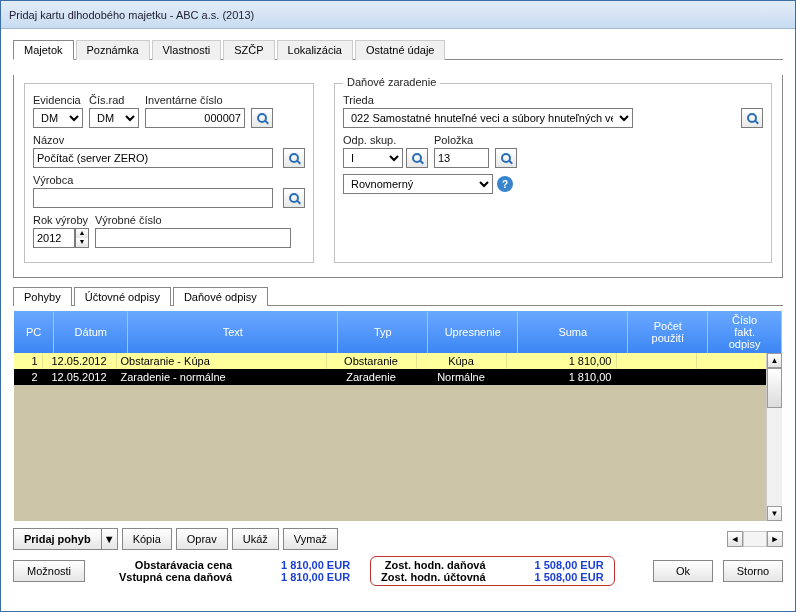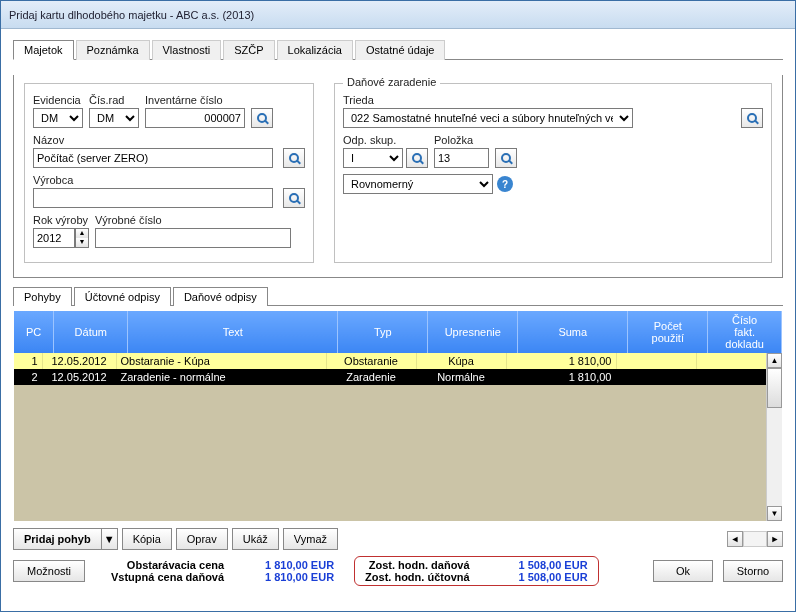--- a/index.html
+++ b/index.html
@@ -46,21 +46,21 @@
 
 .toolbar { display: flex; align-items: center; gap: 4px; margin-top: 4px; padding: 2px 0; }
 .btn { border: 1px solid #888; background: linear-gradient(#fff,#e6e6e6); padding: 2px 10px; cursor: pointer; height: 22px; display: inline-flex; align-items: center; }
 .btn.bold { font-weight: bold; }
 .dd { border: 1px solid #888; border-left: none; height: 22px; width: 16px; display: inline-flex; align-items: center; justify-content: center; background: linear-gradient(#fff,#e6e6e6); cursor: pointer; }
 .hscroll { margin-left: auto; display: flex; gap: 0; align-items: center; }
 .hscroll .sbtn { width: 16px; height: 16px; border: 1px solid #999; background: linear-gradient(#fff,#e4e4e4); font-size: 9px; display: inline-flex; align-items: center; justify-content: center; cursor: pointer; }
 .hscroll .strack { width: 24px; height: 16px; border: 1px solid #ccc; background: #f4f4f4; }
 
 .footer { display: flex; align-items: center; gap: 10px; margin-top: 4px; }
-.totals { display: grid; grid-template-columns: auto auto; column-gap: 10px; margin-left: 16px; }
+.totals { display: grid; grid-template-columns: auto auto; column-gap: 18px; margin-left: 24px; }
 .totals .lbl { text-align: right; color: #000; font-weight: bold; }
 .totals .val { color: #1a3fd6; font-weight: bold; text-align: right; width: 100px; }
 .zost-box { border: 1px solid #c03030; border-radius: 6px; padding: 2px 10px; display: grid; grid-template-columns: auto auto; column-gap: 18px; margin-left: 10px; }
 .zost-box .lbl { font-weight: bold; text-align: right; }
 .zost-box .val { color: #1a3fd6; font-weight: bold; text-align: right; width: 100px; }
 
 .vscroll { position: absolute; right: 0; top: 0; bottom: 0; width: 16px; background: #f0f0f0; border-left: 1px solid #ccc; }
 .vscroll .sbtn { width: 15px; height: 15px; border: 1px solid #999; background: linear-gradient(#fff,#e4e4e4); font-size: 8px; display: flex; align-items: center; justify-content: center; cursor: pointer; }
 .vscroll .thumb { width: 15px; height: 40px; background: linear-gradient(#fff,#dcdcdc); border: 1px solid #999; margin-top: 0; }
 .vscroll .track { flex: 1; }
@@ -209,21 +209,21 @@
         </colgroup>
         <tbody>
             <tr>
           <th>PC</th>
           <th>Dátum</th>
           <th>Text</th>
           <th>Typ</th>
           <th>Upresnenie</th>
           <th>Suma</th>
           <th>Počet použití</th>
-          <th>Číslo fakt. dokladu</th>
+          <th>Číslo fakt. odpisy</th>
         </tr>
       </tbody>
         </table>
       <div class="grid-body">
         <div class="grid-inner">
           <table class="grid" style="width:100%">
             <colgroup>
               <col style="width:28px">
                 <col style="width:74px">
                 <col style="width:210px">

